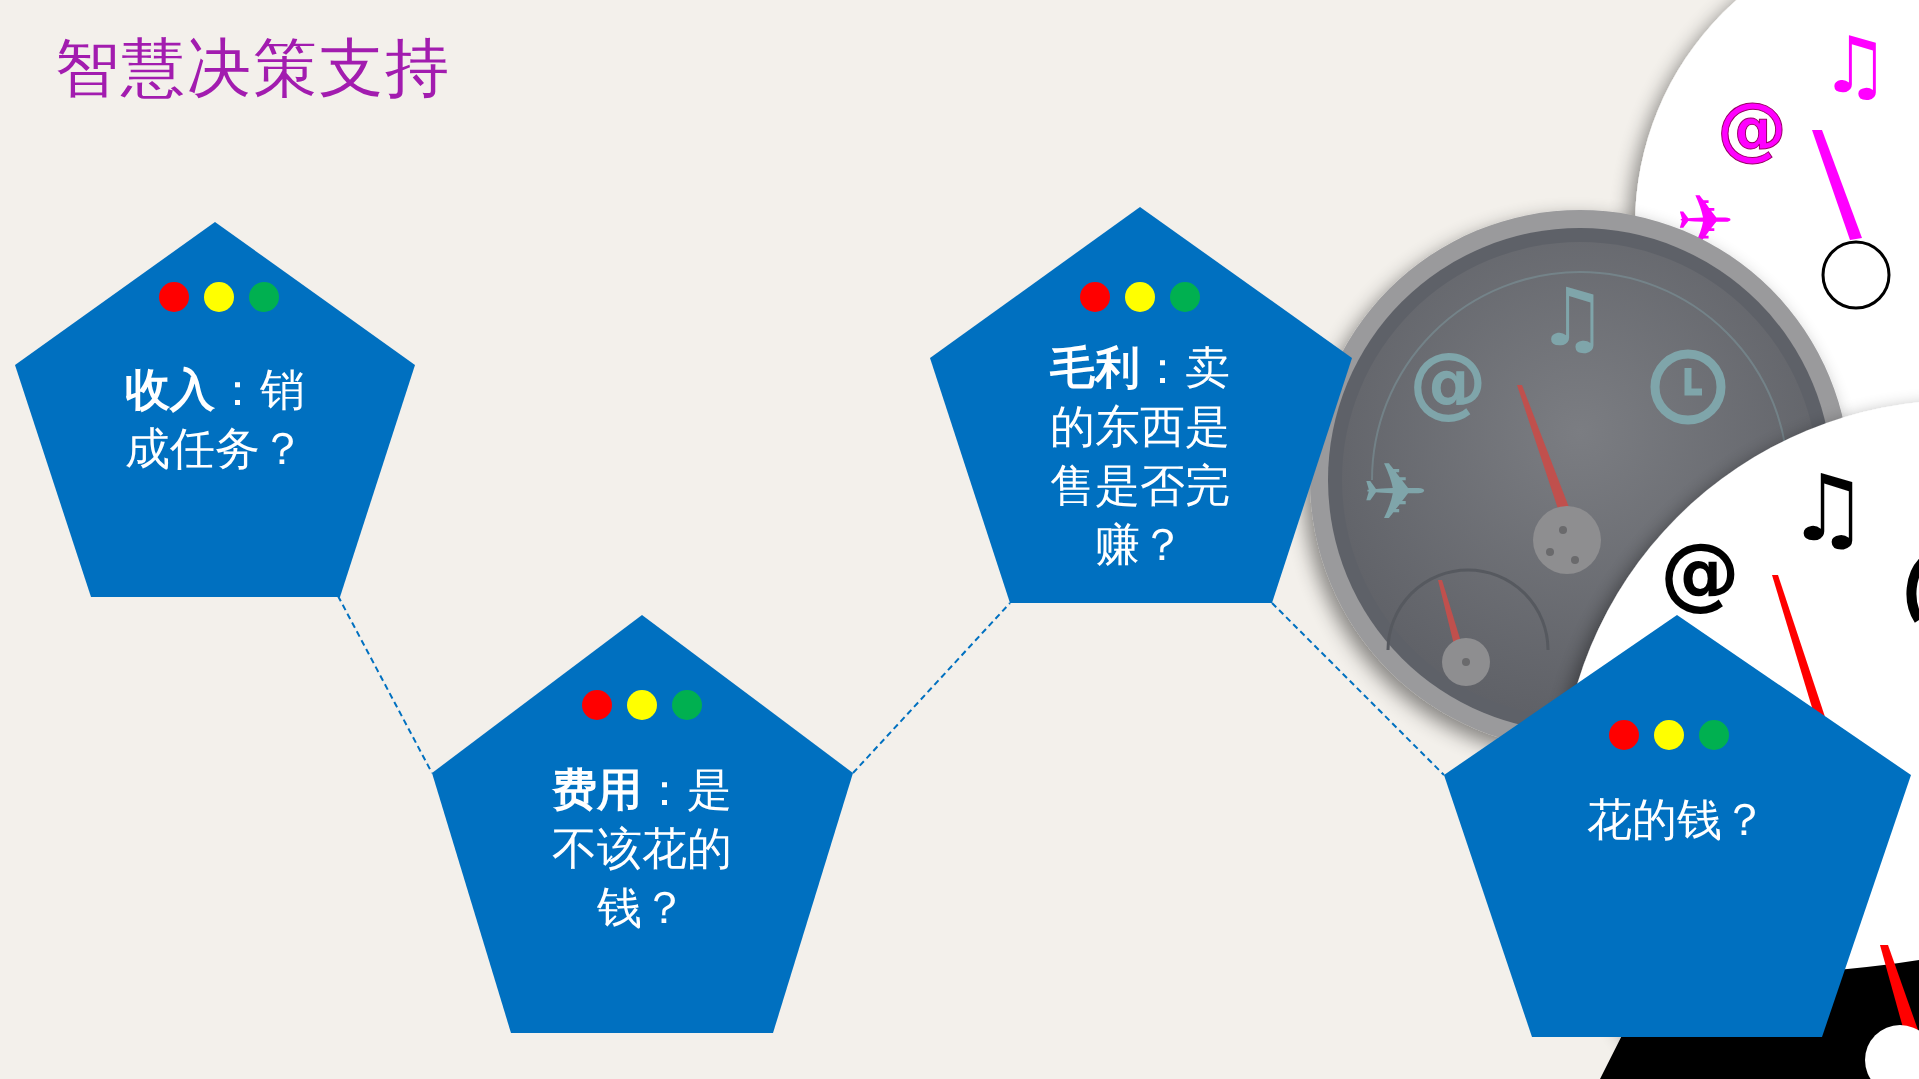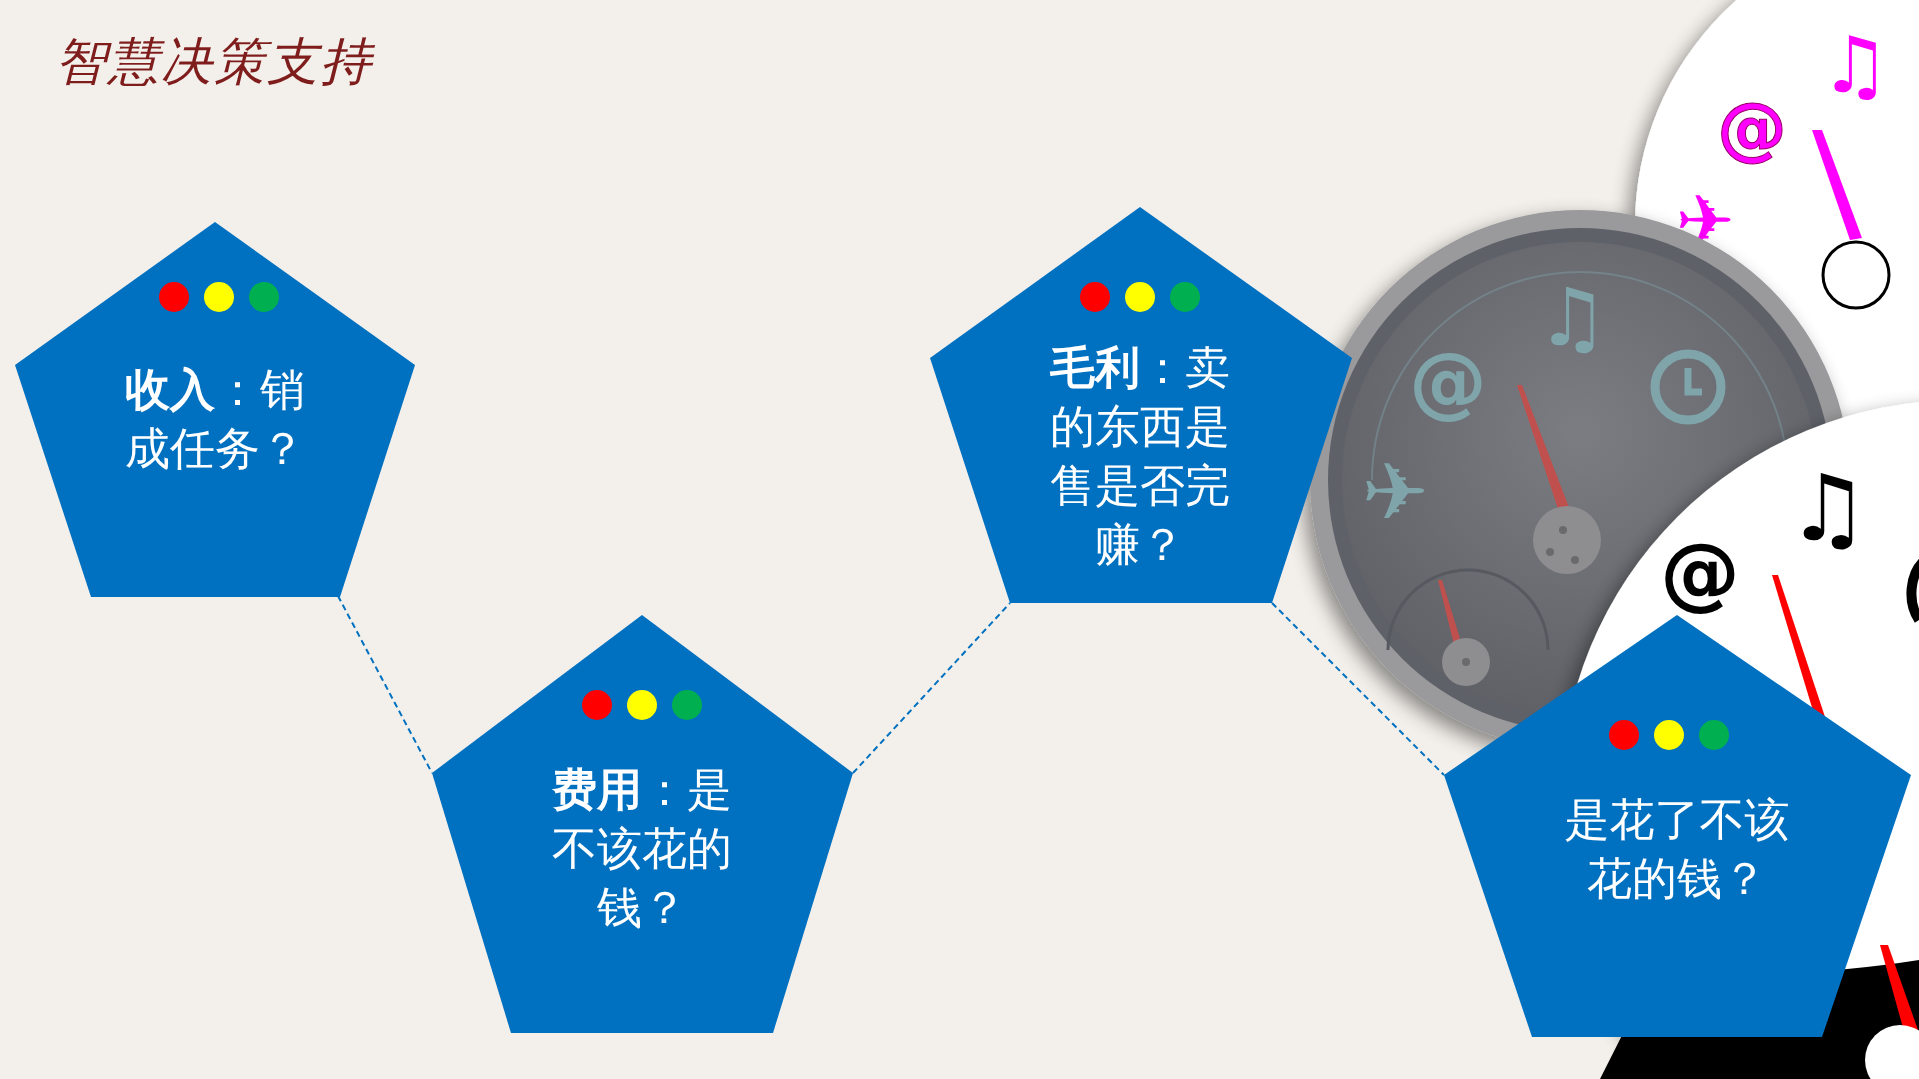--- a/index.html
+++ b/index.html
@@ -4,23 +4,22 @@
 <style>
   html, body { margin: 0; padding: 0; }
   body {
     width: 1919px; height: 1079px; overflow: hidden; position: relative;
     background: #F3F0EB;
     font-family: "DejaVu Sans", "Liberation Sans", sans-serif;
   }
   .slide { position: absolute; left: 0; top: 0; width: 1919px; height: 1079px; }
   .title {
     position: absolute; left: 55px; top: 36px;
-    font-size: 51px; color: #7f1d1d; letter-spacing: 2px; line-height: 1;
+    font-size: 64px; color: #a21caf; letter-spacing: 2px; line-height: 1;
     white-space: nowrap;
-    font-style: italic;
   }
   svg.art { position: absolute; left: 0; top: 0; }
   .card-text {
     position: absolute; color: #FFFFFF; font-size: 45px; line-height: 59px;
     text-align: center; white-space: nowrap;
   }
   .card-text .line { display: block; }
   .card-text .head { font-weight: bold; }
 </style>
 </head>
@@ -137,17 +136,16 @@
   </div>
 
   <div class="card-text" style="left:1035px; top:338px; width:210px;">
     <span class="line"><span class="head">毛利</span><span>：</span><span>卖</span></span>
     <span class="line">的东西是</span>
     <span class="line">售是否完</span>
     <span class="line">赚？</span>
   </div>
 
   <div class="card-text" style="left:1547px; top:790px; width:260px;">
-    <span class="line">是花了不该</span>
     <span class="line">花的钱？</span>
   </div>
 
 </div>
 
 </body></html>

